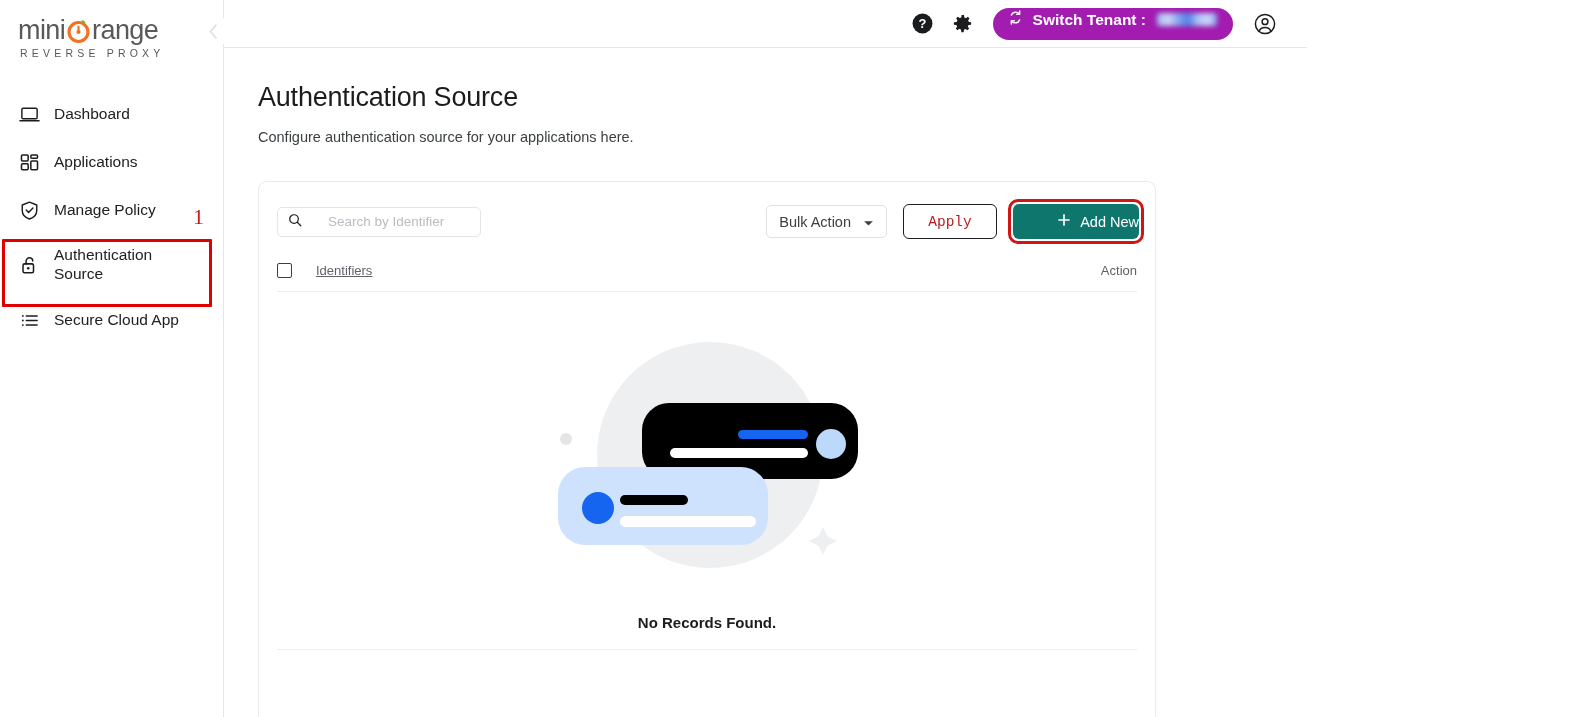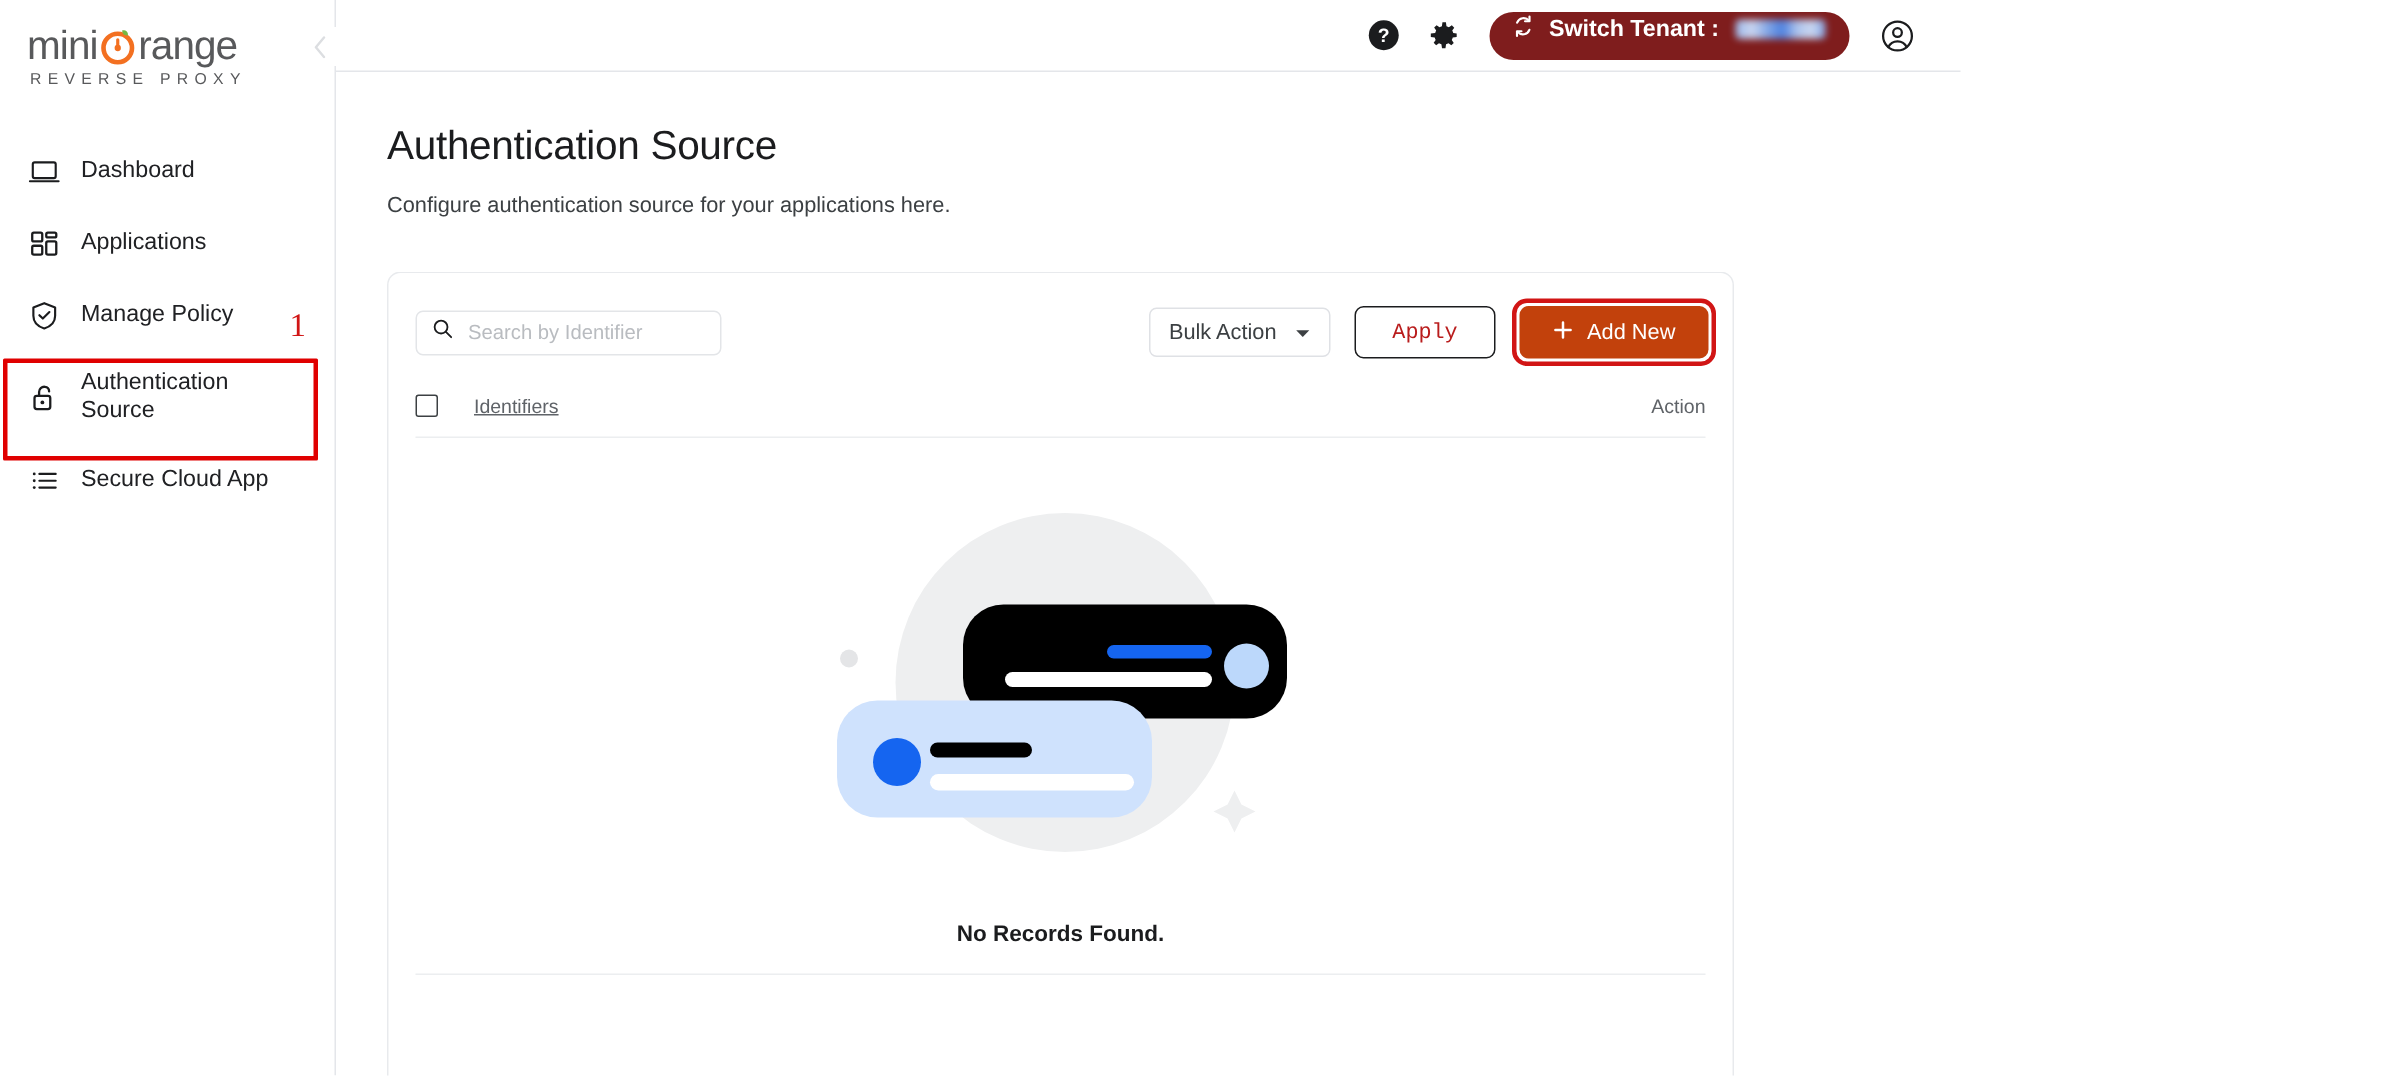--- a/index.html
+++ b/index.html
@@ -100,21 +100,21 @@
     background: #fff;
   }
   .tb-icon {
     width: 40px; height: 40px;
     display: flex; align-items: center; justify-content: center;
     cursor: pointer;
     color: #1b1c1e;
   }
   .switch-tenant {
     display: flex; align-items: center; gap: 9px;
-    background: #7f1d1d;
+    background: #a21caf;
     color: #ffffff;
     height: 32px;
     border-radius: 17px;
     padding: 0 16px 8px 14px;
     font-size: 15.5px;
     font-weight: 700;
     margin: 0 12px 0 10px;
     cursor: pointer;
     white-space: nowrap;
   }
@@ -153,21 +153,21 @@
     position: relative;
     overflow: hidden;
   }
   .card-toolbar {
     display: flex; align-items: center;
     padding: 22px 16px 0 18px;
     gap: 10px;
   }
   .search-box {
     display: flex; align-items: center;
-    gap: 10px;
+    gap: 26px;
     width: 204px; height: 30px;
     border: 1px solid #e3e5e8;
     border-radius: 5px;
     padding: 0 10px;
   }
   .search-box input {
     border: none; outline: none;
     font-size: 13.5px;
     color: #3c4043;
     width: 100%;
@@ -196,27 +196,27 @@
     font-size: 14.5px;
     color: #b91c1c;
     display: flex; align-items: center; justify-content: center;
     cursor: pointer;
     font-family: Liberation Mono, monospace;
   }
   .addnew-wrap { position: relative; }
   .addnew-btn {
     height: 35px;
     min-width: 126px;
-    background: #c2410c;
+    background: #0f766e;
     border: none;
     border-radius: 6px;
     color: #fff;
     font-size: 14.5px;
     font-weight: 400;
-    display: flex; align-items: center; justify-content: center;
+    display: flex; align-items: center; justify-content: flex-end;
     gap: 9px;
     cursor: pointer;
     font-family: "Liberation Sans", sans-serif;
   }
   .addnew-ring {
     position: absolute;
     left: -5px; top: -5px;
     width: 136px; height: 45px;
     border: 3px solid #d11515;
     border-radius: 10px;

